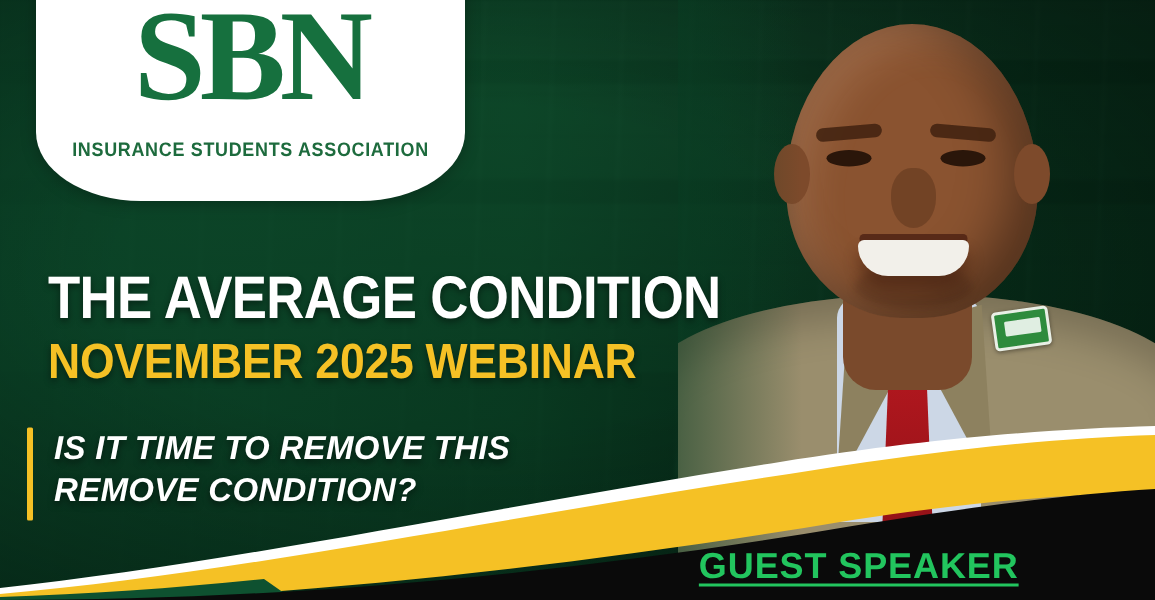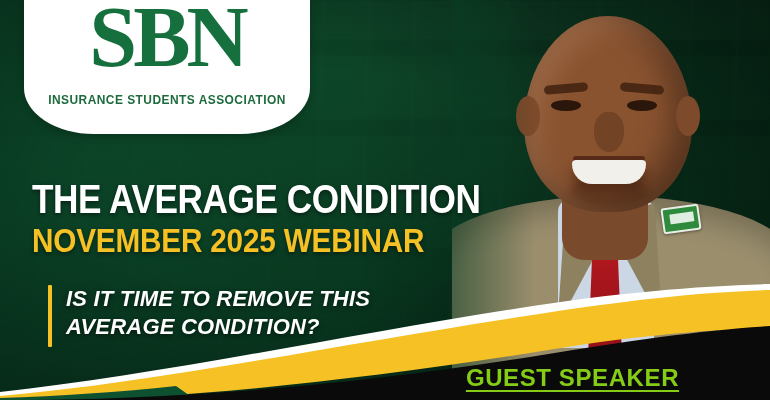--- a/index.html
+++ b/index.html
@@ -89,30 +89,30 @@
   .headline{position:absolute;left:32px;top:180px;width:470px;}
   .h-title{font-weight:700;font-size:40px;line-height:.96;color:#ffffff;letter-spacing:-.5px;
     transform:scaleX(.88);transform-origin:left center;white-space:nowrap;
     text-shadow:0 2px 5px rgba(0,0,0,.45);}
   .h-sub{margin-top:6px;font-weight:700;font-size:33px;line-height:1;color:#f5c125;letter-spacing:-.2px;
     transform:scaleX(.9);transform-origin:left center;white-space:nowrap;
     text-shadow:0 2px 5px rgba(0,0,0,.45);}
   .h-sub .w{color:#f5c125;}
 
   
-  .qwrap{position:absolute;left:48px;top:285px;display:flex;gap:14px;}
+  .qwrap{position:absolute;left:18px;top:285px;display:flex;gap:14px;}
   .qbar{width:4px;height:62px;background:#f5c125;border-radius:1px;}
   .qtext{font-weight:700;font-style:italic;font-size:22px;line-height:1.28;color:#ffffff;
     letter-spacing:.2px;text-shadow:0 2px 5px rgba(0,0,0,.5);white-space:nowrap;}
 
   
   .sweep{position:absolute;left:0;bottom:0;width:770px;height:120px;}
   .sweep svg{display:block;}
   .gsp{position:absolute;left:0;right:0;bottom:6px;text-align:center;
-    font-weight:700;font-size:24px;letter-spacing:.6px;color:#84cc16;
+    font-weight:700;font-size:24px;letter-spacing:.6px;color:#22c55e;
     text-decoration:underline;text-underline-offset:4px;text-decoration-thickness:2px;}
   .gsp-wrap{position:absolute;left:375px;bottom:2px;width:395px;height:34px;}
 </style>
 </head>
 <body>
 
 <div class="stage">
 
   <div class="bg">
     <div class="bg-room"></div>
@@ -163,21 +163,21 @@
     <div class="h-sub">
       <span>NOVEMBER 2025</span>
       <span class="w">WEBINAR</span>
     </div>
   </div>
 
   <div class="qwrap">
     <div class="qbar"></div>
     <div class="qtext">
       <div>IS IT TIME TO REMOVE THIS</div>
-      <div>AVERAGE CONDITION?</div>
+      <div>REMOVE CONDITION?</div>
     </div>
   </div>
 
   <div class="sweep">
     <svg width="770" height="120" viewBox="0 0 770 120" xmlns="http://www.w3.org/2000/svg">
       <path d="M0 120 L0 112 C150 96 330 58 520 28 C620 12 700 6 770 4 L770 16 C700 18 622 24 524 40 C338 70 156 106 0 120 Z" fill="#ffffff"></path>
       <path d="M0 120 L0 116 C160 102 340 64 526 36 C626 20 702 12 770 10 L770 48 C700 50 630 56 536 72 C360 100 190 118 60 120 Z" fill="#f5c125"></path>
       <path d="M0 120 L0 118 C60 116 120 112 176 106 L196 120 Z" fill="#0e5130"></path>
       <path d="M0 120 L0 120 C190 120 360 104 536 76 C632 60 704 50 770 46 L770 120 Z" fill="#0a0a0a"></path>
     </svg>

